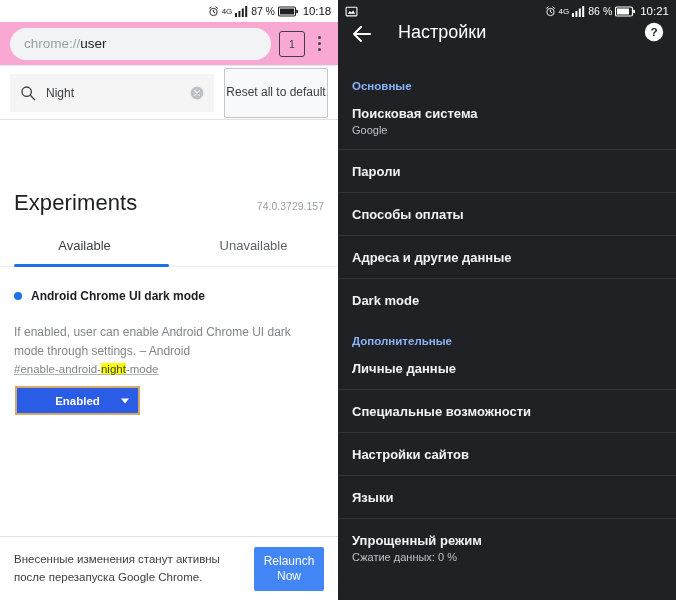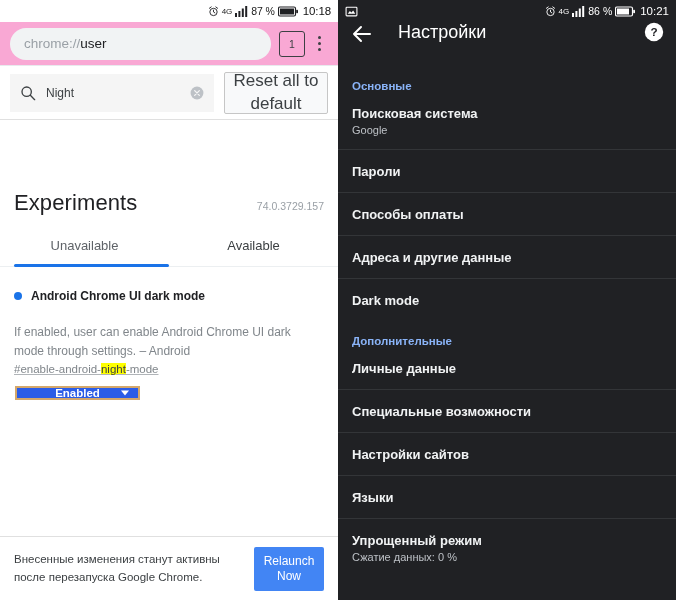--- a/index.html
+++ b/index.html
@@ -75,26 +75,26 @@
   .searchbox {
     flex: 1; height: 38px;
     background: #f5f5f5;
     display: flex; align-items: center;
     padding: 0 10px; gap: 10px;
   }
   .search-ico { width: 16px; height: 16px; flex: 0 0 16px; }
   .search-val { flex: 1; font-size: 12px; color: #3c4043; }
   .clear-ico { width: 14px; height: 14px; flex: 0 0 14px; }
   .resetbtn {
-    width: 104px; height: 42px;
+    width: 104px; height: 50px;
     border: 1px solid #c6c6c6; border-radius: 2px;
     background: #f8f9fa;
     display: flex; align-items: center; justify-content: center;
     text-align: center;
-    font-size: 17px; color: #3c4043; line-height: 1.3;
+    font-size: 12px; color: #3c4043; line-height: 1.3;
   }
 
   .exp-head {
     display: flex; align-items: baseline; justify-content: space-between;
     padding: 26px 14px 0 14px;
   }
   .exp-title { font-size: 22px; font-weight: 400; color: #202124; letter-spacing: 0.1px; margin-top: 44px; }
   .exp-version { font-size: 10.5px; color: #9aa0a6; }
 
   .tabs {
@@ -118,21 +118,21 @@
   .flag-dot { width: 8px; height: 8px; border-radius: 50%; background: #1a73e8; flex:0 0 8px; }
   .flag-title { font-size: 12px; font-weight: bold; color: #202124; }
   .flag-desc { font-size: 12px; color: #80868b; line-height: 1.55; margin-top: 20px; }
   .flag-id {
     font-size: 11.5px; color: #80868b; margin-top: 3px;
     text-decoration: underline; text-decoration-color: #b0b4b8;
   }
   .hl { background: #ffff00; color: #3c4043; }
   .flag-select {
     margin-top: 11px; margin-left: 1px;
-    width: 125px; height: 14px;
+    width: 125px; height: 29px;
     background: #2b5ce6;
     border: 2px solid #d4a76a;
     display: flex; align-items: center; justify-content: center;
     position: relative;
   }
   .flag-select span { font-size: 11.5px; color: #ffffff; font-weight: bold; }
   .flag-caret {
     position: absolute; right: 9px; top: 50%; transform: translateY(-50%);
     width: 0; height: 0;
     border-left: 4px solid transparent; border-right: 4px solid transparent;
@@ -265,25 +265,25 @@
         <span>Reset all to default</span>
       </div>
     </div>
 
     <div class="exp-head">
       <div class="exp-title">Experiments</div>
       <div class="exp-version">74.0.3729.157</div>
     </div>
 
     <div class="tabs">
+      <div class="tab active">
+        <span>Available</span>
+      </div>
       <div class="tab">
         <span>Unavailable</span>
-      </div>
-      <div class="tab active">
-        <span>Available</span>
       </div>
       <div class="tab-underline"></div>
     </div>
 
     <div class="flag-entry">
       <div class="flag-title-row">
         <span class="flag-dot"></span>
         <span class="flag-title">Android Chrome UI dark mode</span>
       </div>
       <div class="flag-desc">If enabled, user can enable Android Chrome UI dark mode through settings. – Android</div>

